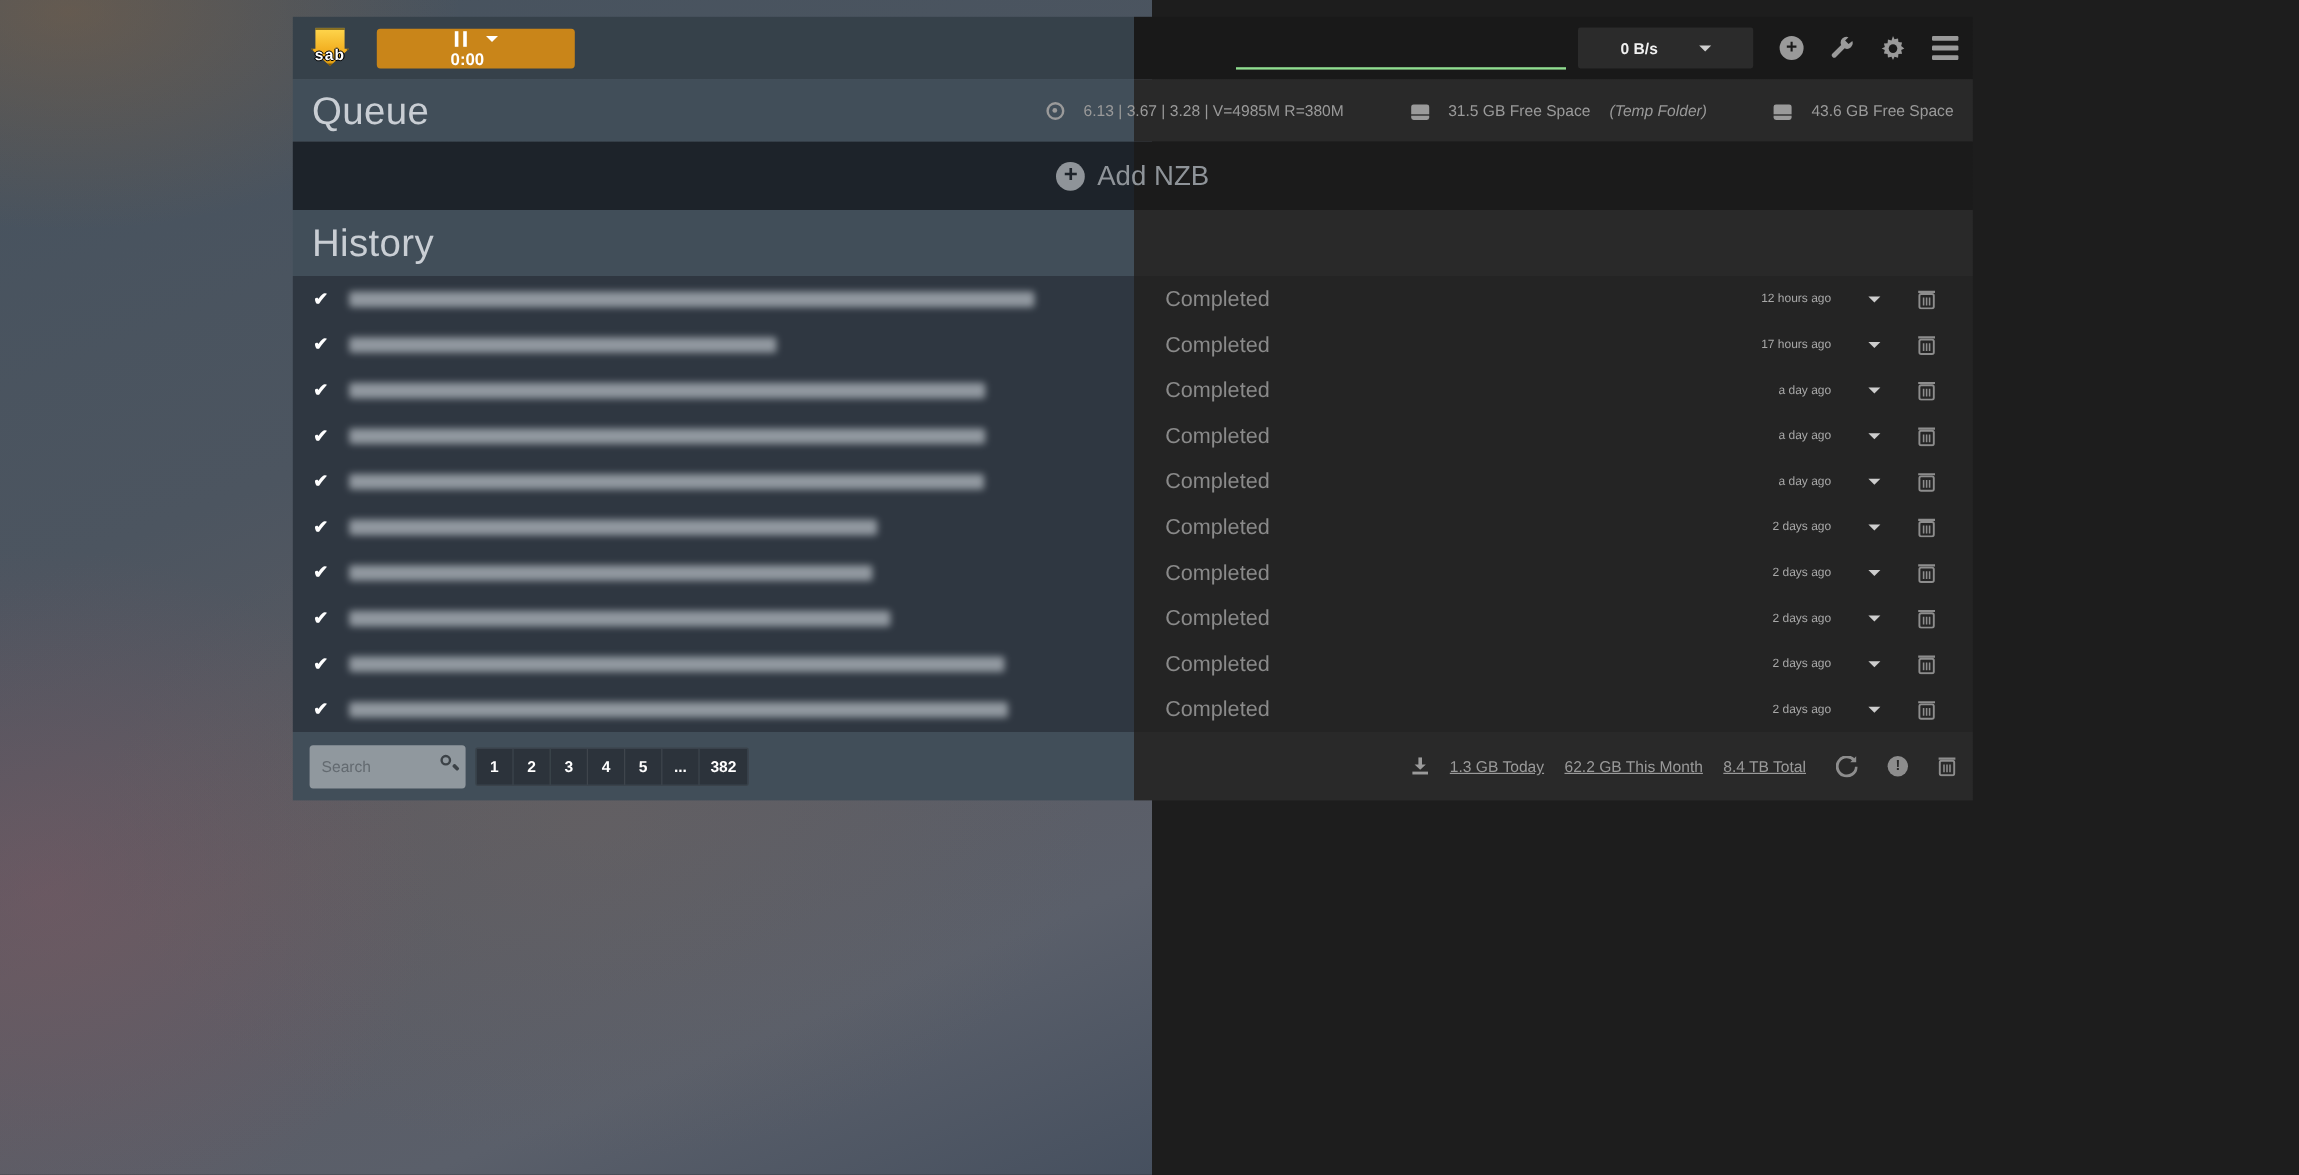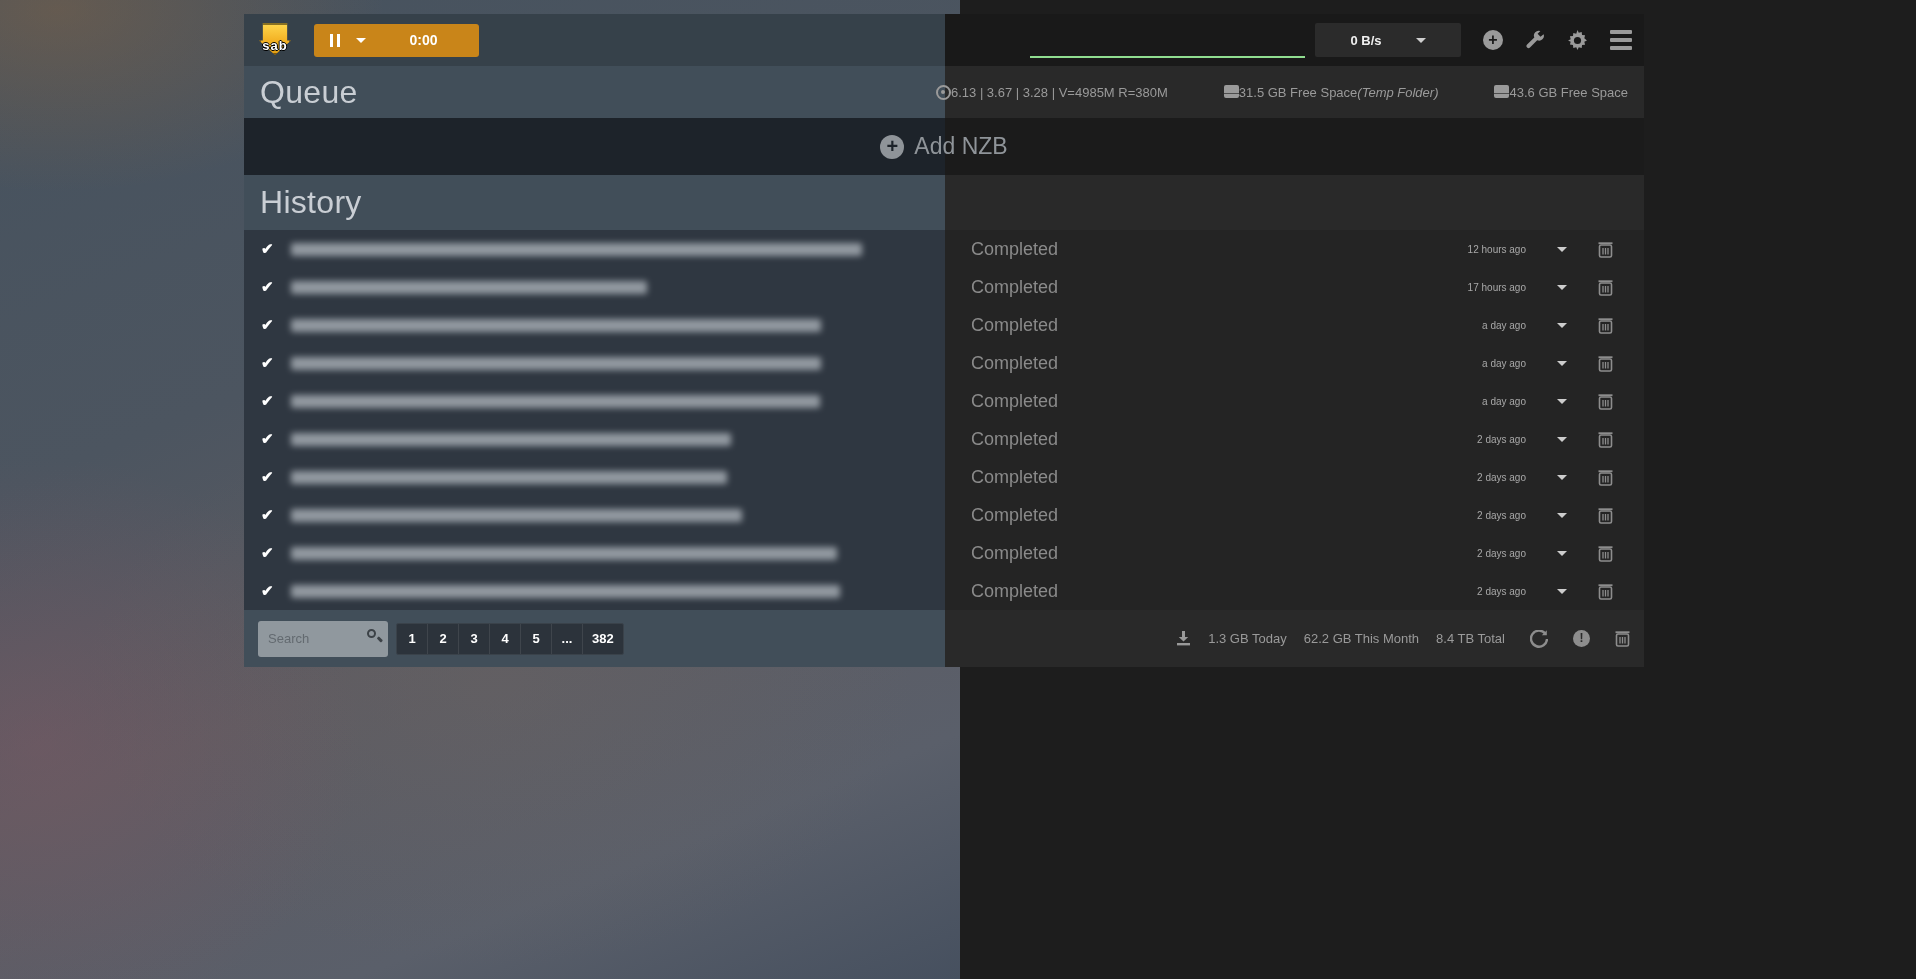--- a/index.html
+++ b/index.html
@@ -38,21 +38,21 @@
   .logo { width:38px; height:38px; position:relative; cursor:pointer; flex:0 0 auto; }
   .logo .arrow { position:absolute; left:3px; top:2px; width:32px; height:32px;
     background:linear-gradient(180deg,#ffd84f 0%,#f3b224 55%,#e09c10 100%);
     clip-path:polygon(12% 0,88% 0,88% 55%,100% 55%,50% 100%,0 55%,12% 55%);
     box-shadow:0 0 0 2px rgba(40,30,0,.55) inset; }
   .logo .logo-text { position:absolute; left:0; right:0; bottom:6px; text-align:center;
     font-size:13px; font-weight:bold; color:#fff; letter-spacing:1px;
     text-shadow:-1px 0 #000,1px 0 #000,0 -1px #000,0 1px #000; }
 
   .pause-group { margin-left:20px; height:33px; background:#c98519; border-radius:3px;
-    display:flex; align-items:center; width:165px; cursor:pointer; }
+    display:flex; align-items:center; width:165px; cursor:pointer;flex-direction:column; }
   .pause-toggle { display:flex; align-items:center; gap:16px; padding:0 16px; height:100%; }
   .pause-bars { width:10px; height:13px; border-left:3px solid #fff; border-right:3px solid #fff; }
   .caret { width:0; height:0; border-left:5px solid transparent; border-right:5px solid transparent;
            border-top:5px solid #fff; }
   .pause-time { flex:1; text-align:center; color:#fff; font-weight:bold; font-size:14px; padding-right:14px; }
 
   .nav-spacer { flex:1; }
   .url-input { width:275px; height:28px; background:transparent; border:none;
     border-bottom:2px solid #90dd90; color:#ddd; font-size:13px; outline:none; margin-bottom:-8px; }
   .speed-pill { margin-left:10px; width:146px; height:34px; background:#2b2b2b; border:none; border-radius:2px;
@@ -61,21 +61,21 @@
   .speed-pill .caret { border-top-color:#cfcfcf; }
 
   .nav-icon { margin-left:22px; cursor:pointer; display:flex; align-items:center; justify-content:center; }
   .plus-circle { width:20px; height:20px; border-radius:50%; background:#9a9a9a; color:#191919;
     font-size:16px; font-weight:bold; line-height:19px; text-align:center; }
   .hamburger { display:flex; flex-direction:column; gap:4px; }
   .hamburger span { width:22px; height:4px; background:#9a9a9a; border-radius:1px; }
 
   
   .queue-stats { display:flex; align-items:center; gap:18px; color:#9a9a9a; font-size:13px; }
-  .stat-seg { display:flex; align-items:flex-start; gap:0; white-space:nowrap;padding-left:38px; }
+  .stat-seg { display:flex; align-items:flex-end; gap:16px; white-space:nowrap;padding-left:38px; }
   .icon-target { width:15px; height:15px; border:2px solid #9a9a9a; border-radius:50%; position:relative; }
   .icon-target::after { content:""; position:absolute; left:3.5px; top:3.5px; width:4px; height:4px;
     border-radius:50%; background:#9a9a9a; }
   .icon-drive { width:15px; height:13px; border-radius:2px;
     background:linear-gradient(180deg,#9a9a9a 0 8px,#4d4d4d 8px 9.5px,#9a9a9a 9.5px 100%); }
   .temp-italic { font-style:italic; }
 
   
   .addnzb-inner { display:flex; align-items:center; gap:10px; }
   .addnzb-plus { width:24px; height:24px; border-radius:50%; background:#8f9499; color:#1d232a;
@@ -107,21 +107,21 @@
     background:#3c4247; transform:rotate(45deg); border-radius:1px; }
 
   .pagination { display:flex; margin-left:8px; border:1px solid #3a424a; border-radius:2px; overflow:hidden; }
   .page-btn { min-width:31px; height:30px; background:#2c333b; color:#fff; font-size:13px; font-weight:bold;
     display:flex; align-items:center; justify-content:center; padding:0 9px; cursor:pointer;
     border-right:1px solid rgba(255,255,255,.09); }
   .pagination .page-btn:last-child { border-right:none; }
 
   .footer-spacer { flex:1; }
   .footer-stats { display:flex; align-items:center; gap:17px; color:#9a9a9a; font-size:13px; }
-  .footer-stat { white-space:nowrap; }
+  .footer-stat { white-space:nowrap;text-decoration:underline; }
   .footer-icon { cursor:pointer; display:flex; align-items:center; margin-left:8px; }
   .info-circle { width:17px; height:17px; border-radius:50%; background:#8d8d8d; color:#292929;
     font-size:12px; font-weight:bold; text-align:center; line-height:17px; }
 </style>
 </head>
 <body>
 
 <div class="bg-left"></div>
 <div class="bg-right"></div>
 

